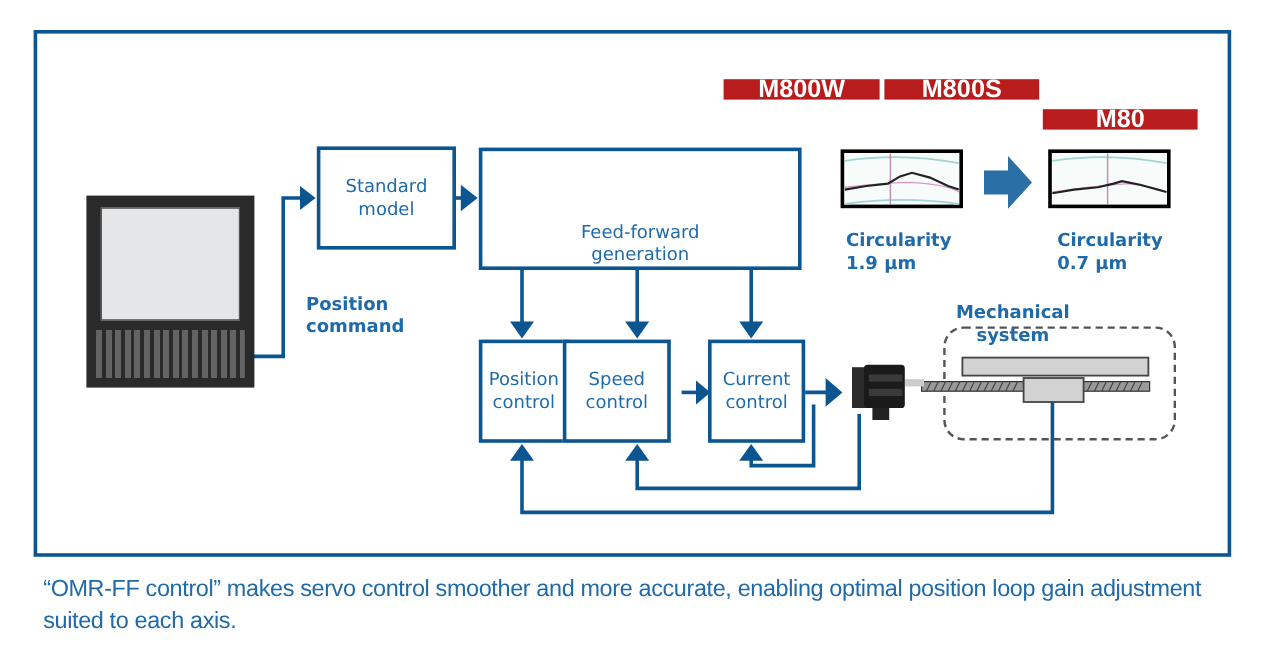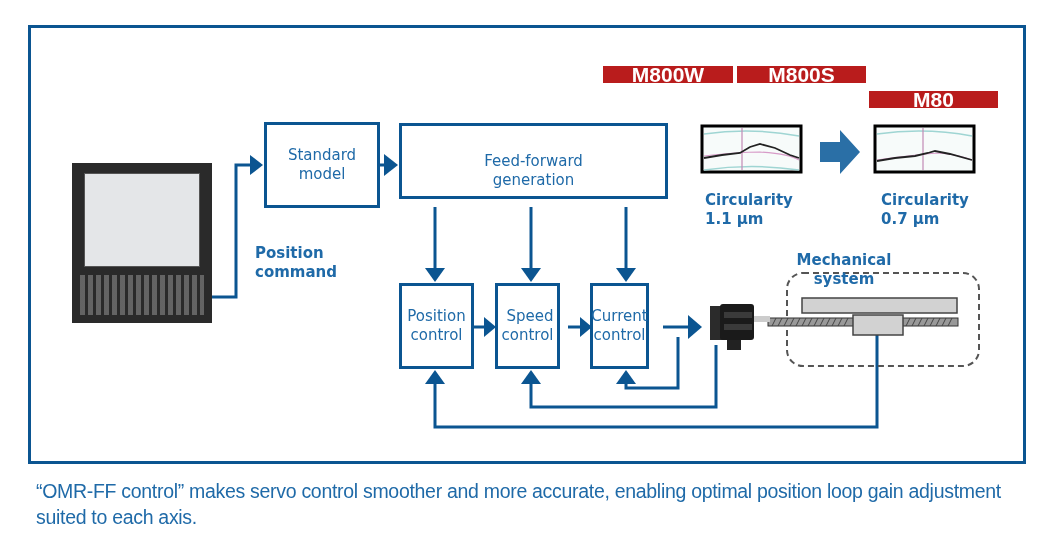--- a/index.html
+++ b/index.html
@@ -93,47 +93,47 @@
 
 <div style="position:absolute;left:72px;top:163px;width:140px;height:160px;background:#2a2a2a;">
   <div style="position:absolute;left:12px;top:10px;width:114px;height:92px;background:#e4e6e8;border:1px solid #555;"></div>
   <div style="position:absolute;left:8px;top:112px;width:124px;height:40px;background:repeating-linear-gradient(90deg,#8a8a8a 0 5px,#2a2a2a 5px 8px);opacity:0.6;"></div>
 </div>
 
 <div class="box" style="left:264px;top:106px;width:116px;height:86px;margin-top:16px;">
   <span style="white-space:pre-line">Standard
 model</span>
 </div>
-<div class="box" style="left:399px;top:123px;width:269px;height:76px;align-items:center;padding-top:20px;">
+<div class="box" style="left:399px;top:123px;width:269px;height:102px;align-items:flex-end;padding-top:20px;">
   <span style="white-space:pre-line">Feed-forward
 generation</span>
 </div>
 <div class="box" style="left:399px;top:283px;width:75px;height:86px;">
   <span style="white-space:pre-line">Position
 control</span>
 </div>
-<div class="box" style="left:495px;top:283px;width:65px;height:86px;text-align:right;">
+<div class="box" style="left:469px;top:283px;width:90px;height:86px;">
   <span style="white-space:pre-line">Speed
 control</span>
 </div>
-<div class="box" style="left:590px;top:283px;width:59px;height:86px;">
+<div class="box" style="left:590px;top:283px;width:81px;height:86px;">
   <span style="white-space:pre-line">Current
 control</span>
 </div>
 
 <div class="lbl" style="left:255px;top:244px;">
   <div>Position</div>
   <div>command</div>
 </div>
 <div class="lbl" style="left:794px;top:251px;text-align:center;width:100px;">
   <div>Mechanical</div>
   <div>system</div>
 </div>
 <div class="lbl" style="left:705px;top:191px;">
   <div>Circularity</div>
-  <div>1.1 µm</div>
+  <div>1.9 µm</div>
 </div>
 <div class="lbl" style="left:881px;top:191px;">
   <div>Circularity</div>
   <div>0.7 µm</div>
 </div>
 
 <div class="caption">“OMR-FF control” makes servo control smoother and more accurate, enabling optimal position loop gain adjustment suited to each axis.</div>
 
 </body></html>

